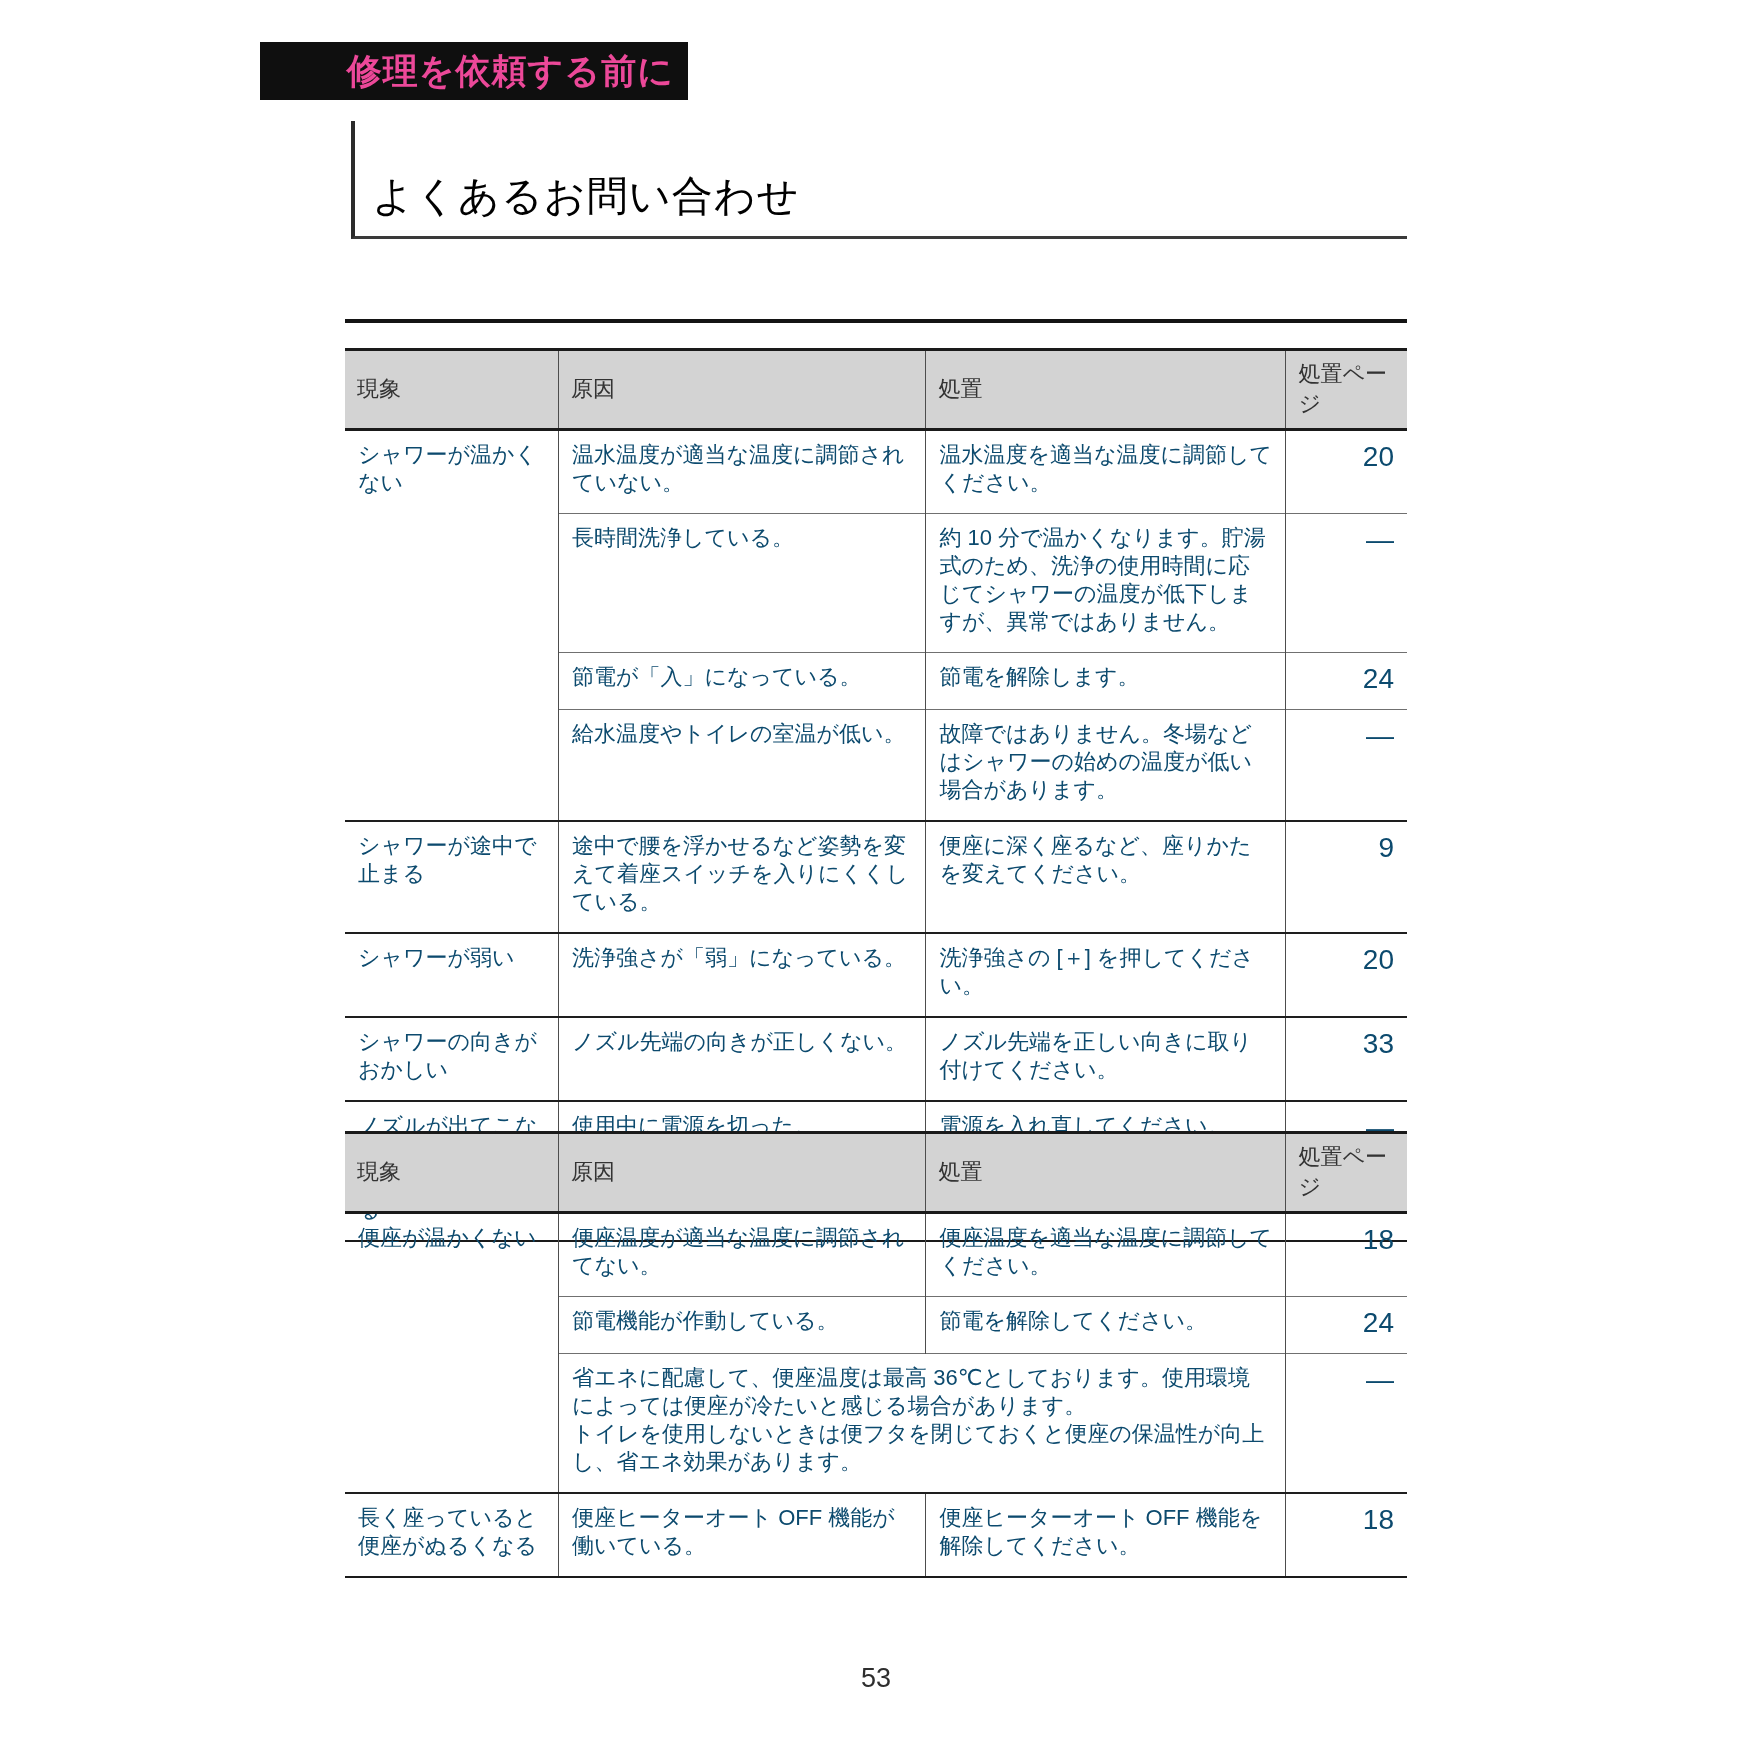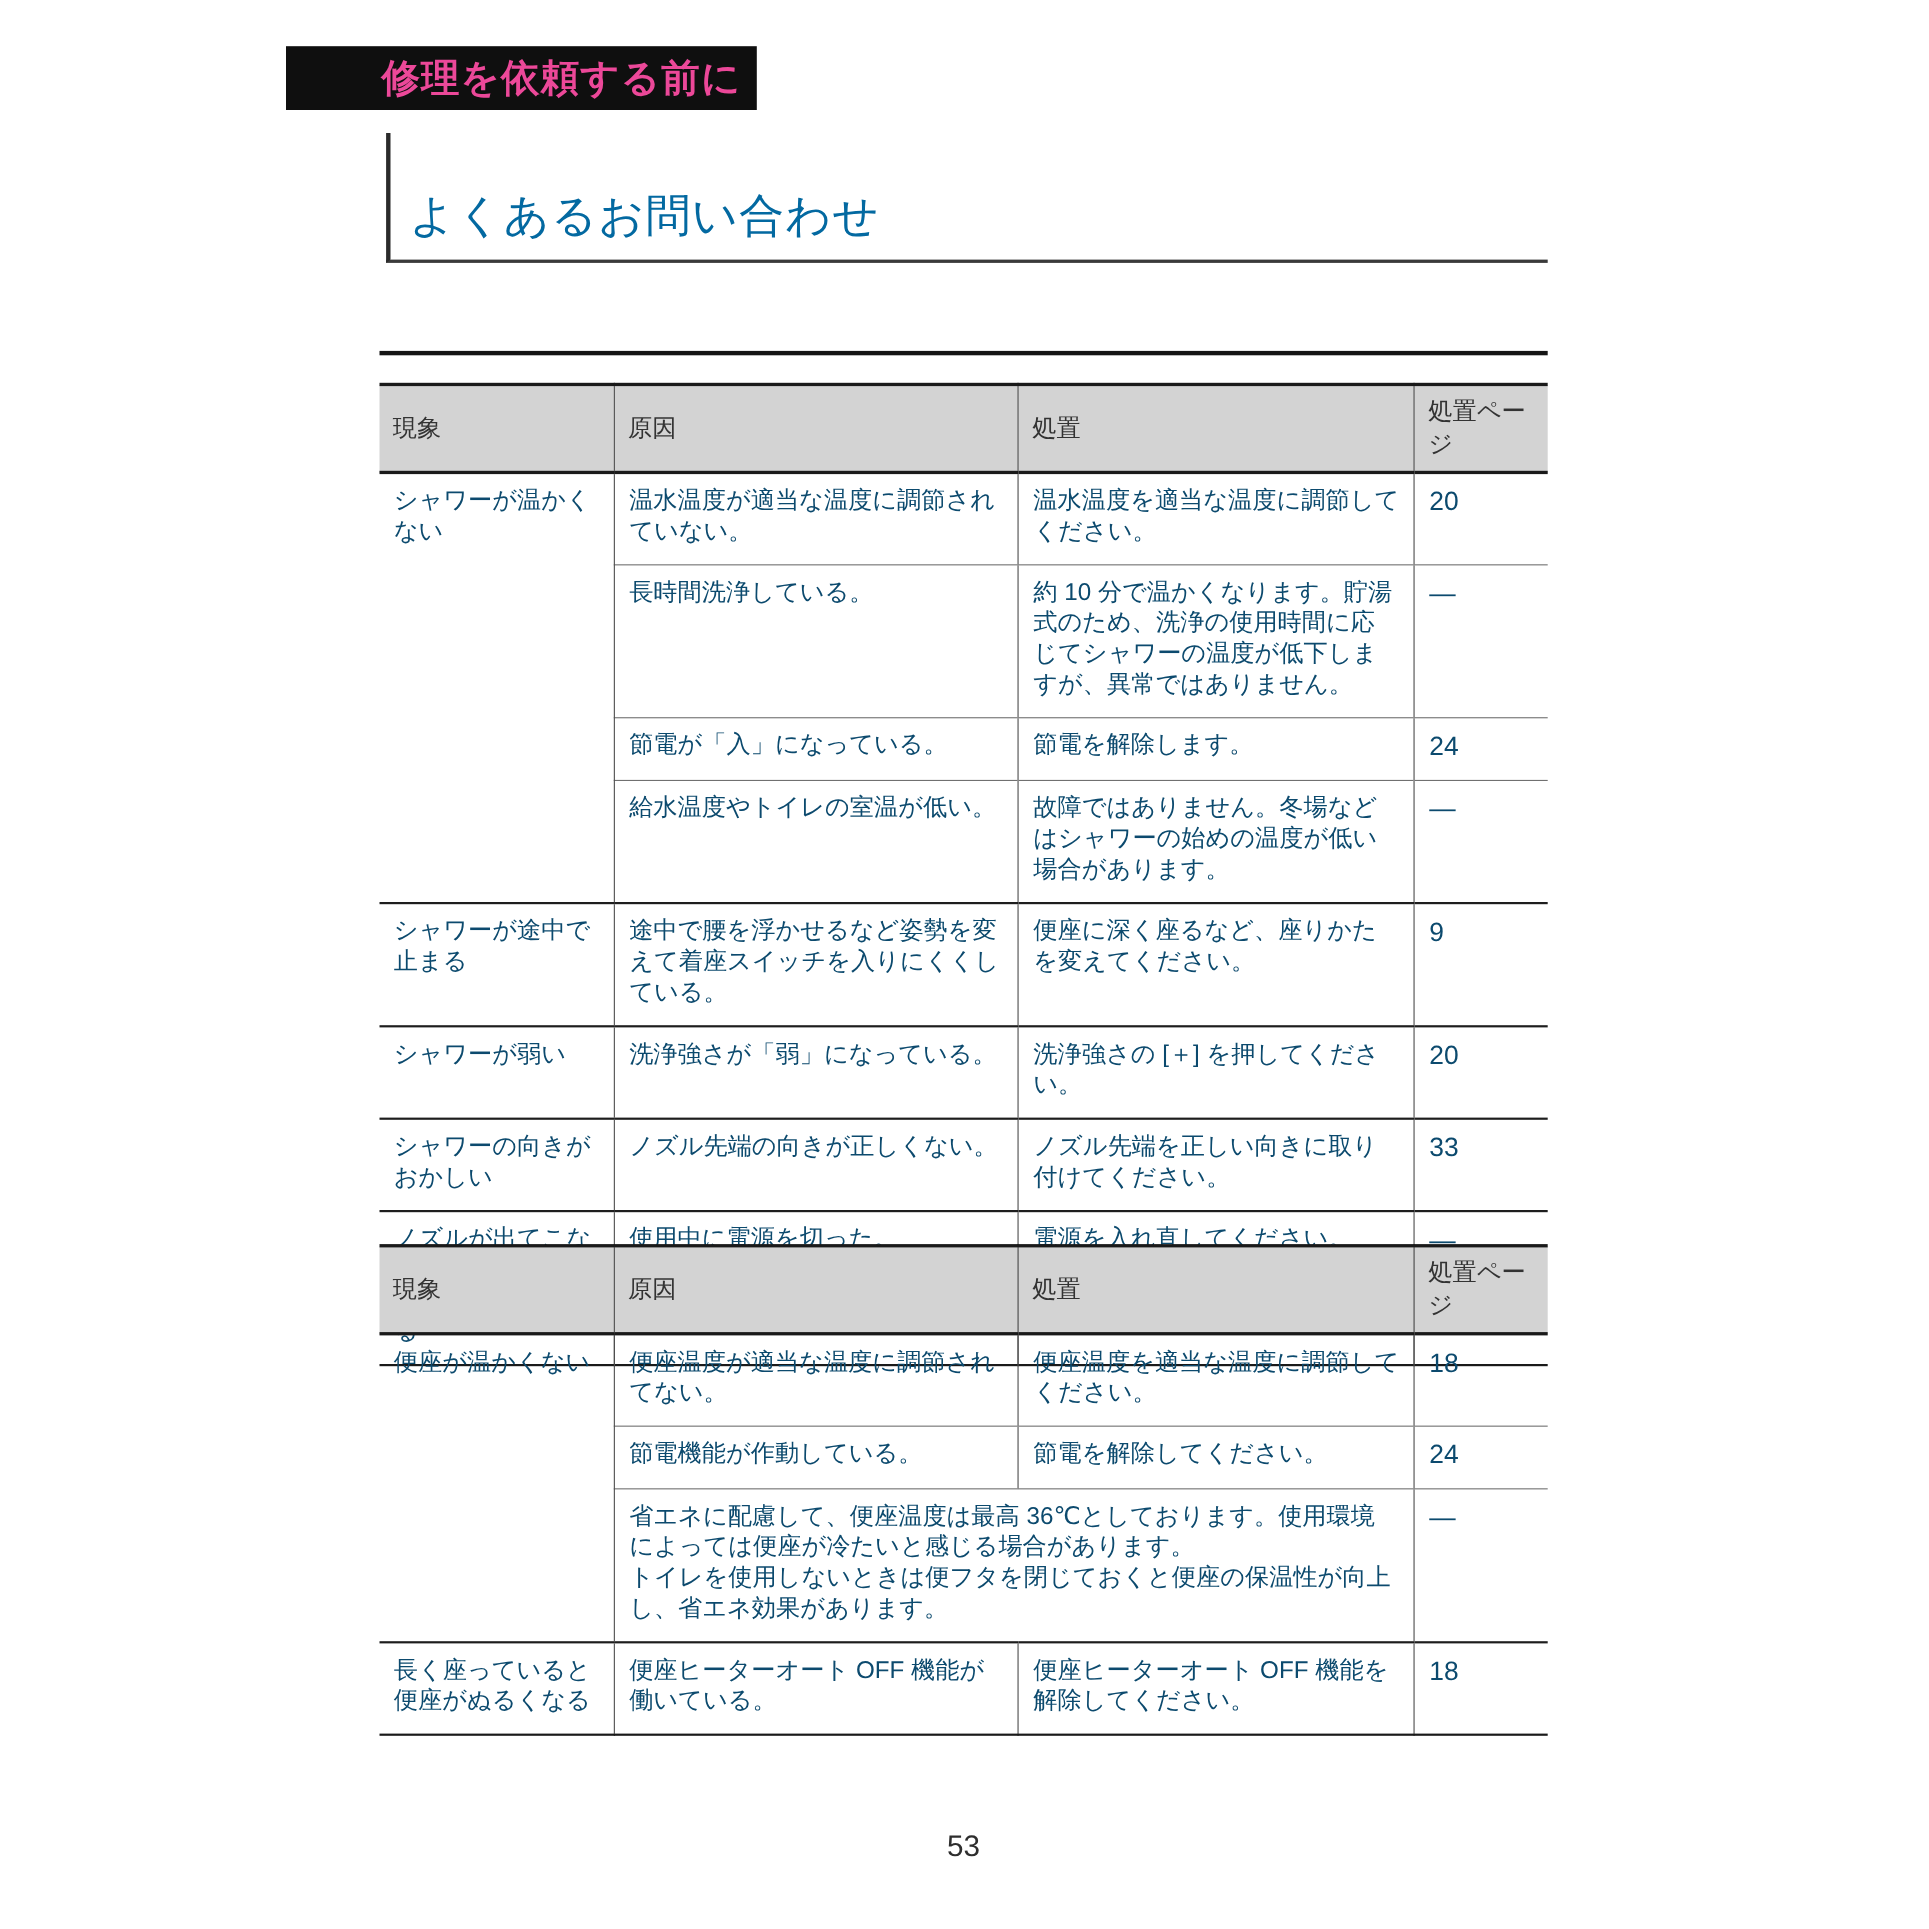--- a/index.html
+++ b/index.html
@@ -24,21 +24,21 @@
 
   
   .title-wrap {
     position:absolute; left:351px; top:121px;
     width:1056px; height:118px;
     border-left:4px solid #2b2b2b;
     border-bottom:3px solid #3a3a3a;
     box-sizing:border-box;
     display:flex; align-items:flex-end;
     padding:0 0 12px 17px;
-    font-size:41px; color:#0369a1; letter-spacing:1px;font-family:Liberation Mono, monospace;
+    font-size:41px; color:#000000; letter-spacing:1px;font-family:Liberation Mono, monospace;
   }
 
   
   .section { position:absolute; left:345px; width:1062px; }
   .section-1 { top:319px; }
   .section-2 { top:1097px; }
 
   .section-heading {
     border-top:4px solid #141414;
     display:flex; align-items:stretch;
@@ -80,21 +80,21 @@
     vertical-align:top;
     color:#0c4a6e;
   }
   td.phenomenon-cell { border-right:1px solid #4d4d4d; }
   td.treatment-cell,
   td.page-cell { border-left:1px solid #4d4d4d; }
 
   tr.group-start > td { border-top:2px solid #1e1e1e; }
   tr.item-row  > td { border-top:1px solid #707070; }
 
-  td.page-cell { text-align:left; font-size:24px; padding-top:12px; }
+  td.page-cell { text-align:right; font-size:28px; padding-top:12px; }
   td.merged-cell { white-space:pre-line; }
 
   
   .page-number {
     position:absolute; left:345px; top:1663px;
     width:1062px; text-align:center;
     font-size:27px; color:#2e2e2e;
   }
 </style>
 </head>

